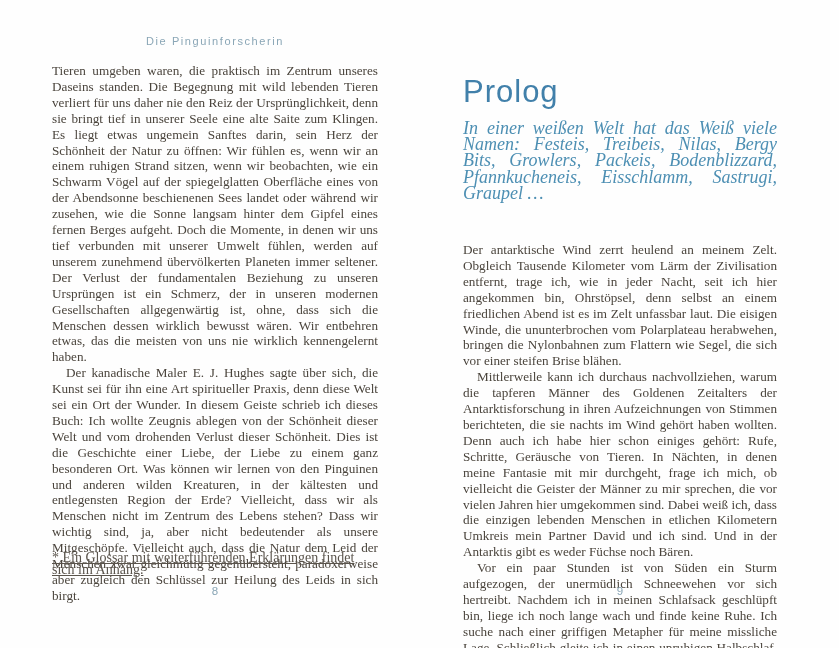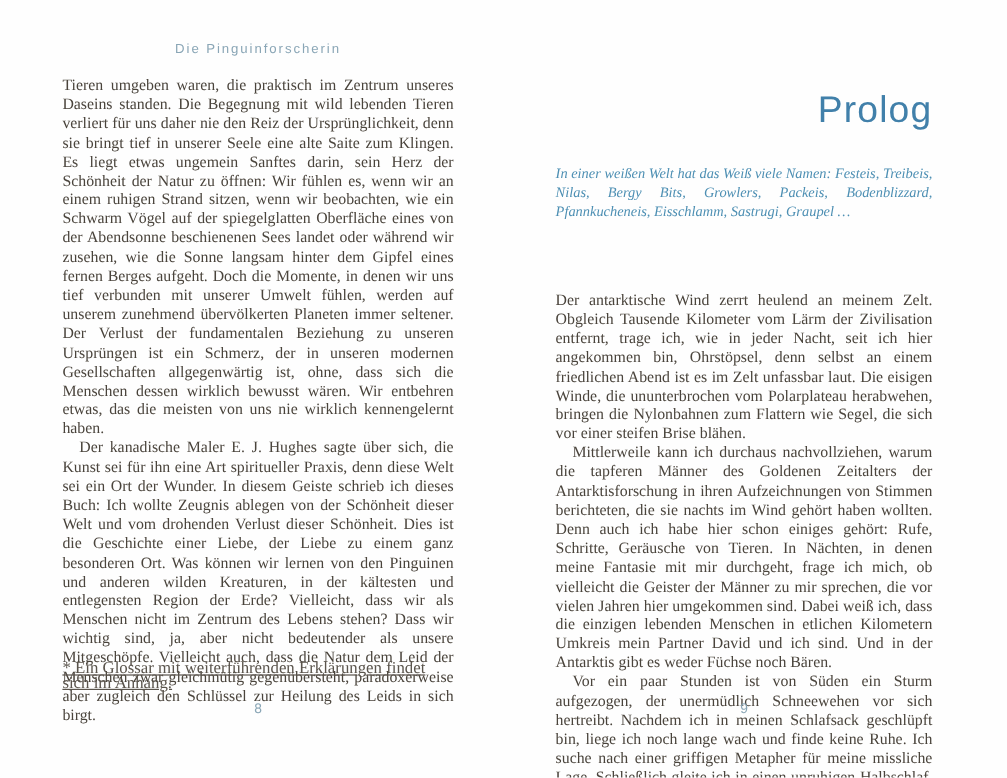--- a/index.html
+++ b/index.html
@@ -55,32 +55,32 @@
   .page-number{
     position:absolute;top:585px;left:0;width:100%;
     text-align:center;
     font-family:"Liberation Sans","DejaVu Sans",sans-serif;
     font-size:11.5px;
     color:var(--header-blue);
   }
 
   .chapter-title{
     position:absolute;top:74px;left:0;width:100%;
-    text-align:right;
+    text-align:left;
     font-family:"Liberation Sans","DejaVu Sans",sans-serif;
     font-weight:300;
     font-size:31px;
     letter-spacing:1px;
     color:var(--title-blue);
   }
 
   .epigraph{
-    position:absolute;top:136px;left:0;width:100%;
+    position:absolute;top:120px;left:0;width:100%;
     font-style:italic;
-    font-size:12px;
+    font-size:18px;
     line-height:16.2px;
     color:var(--epigraph-blue);
     text-align:justify;
     hyphens:auto;
     -webkit-hyphens:auto;
   }
 </style>
 </head>
 <body>
 

